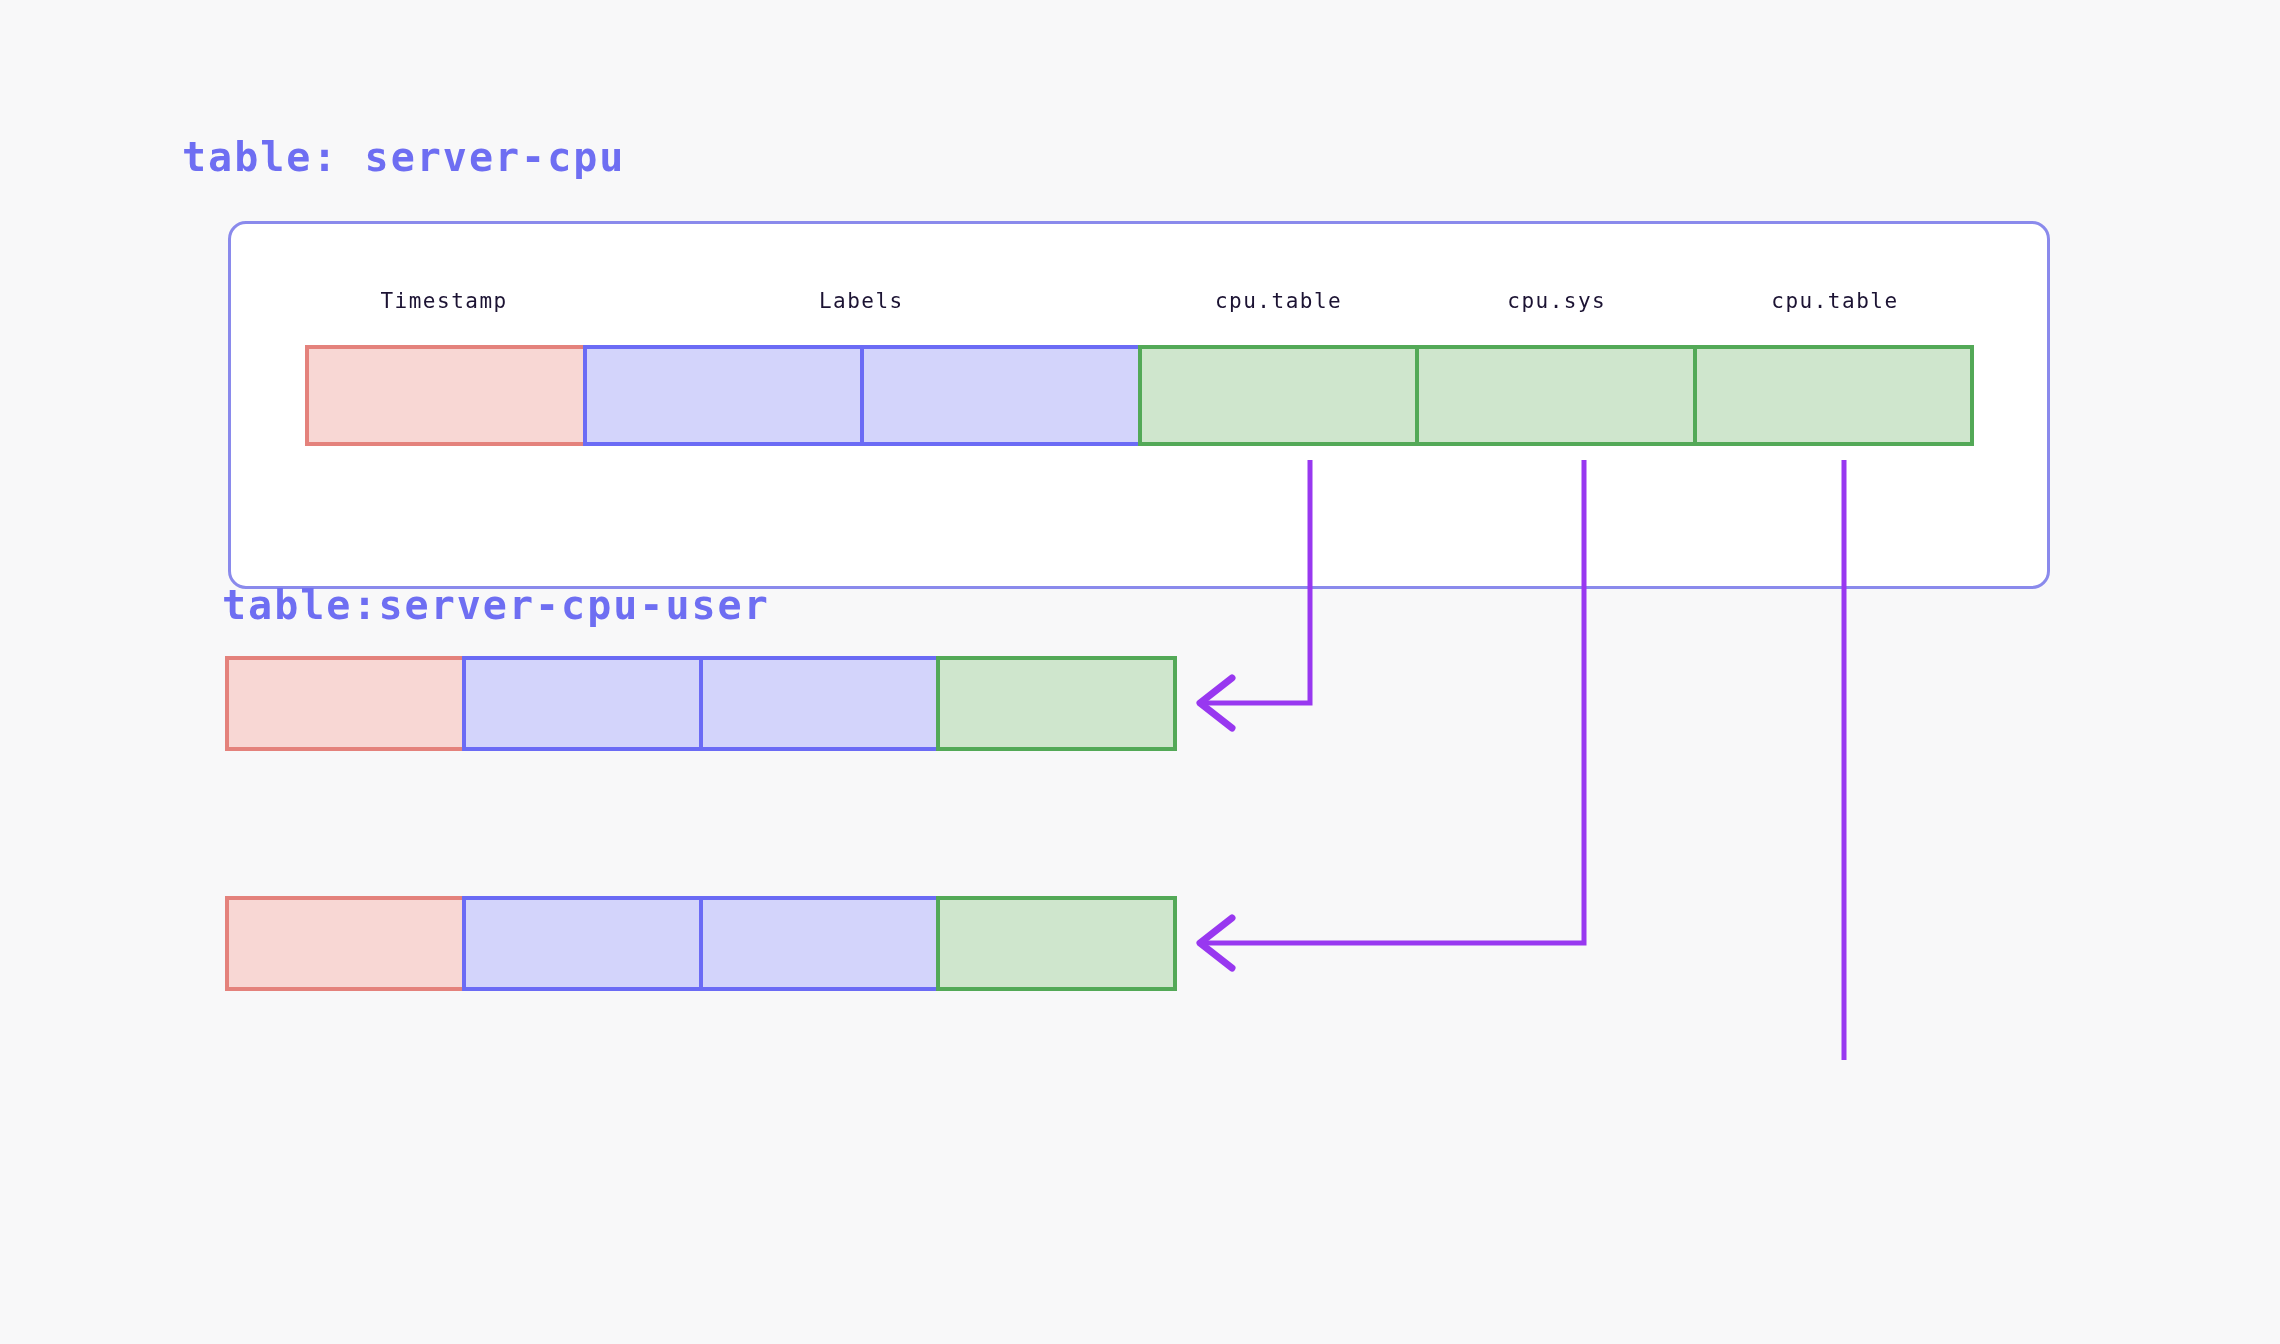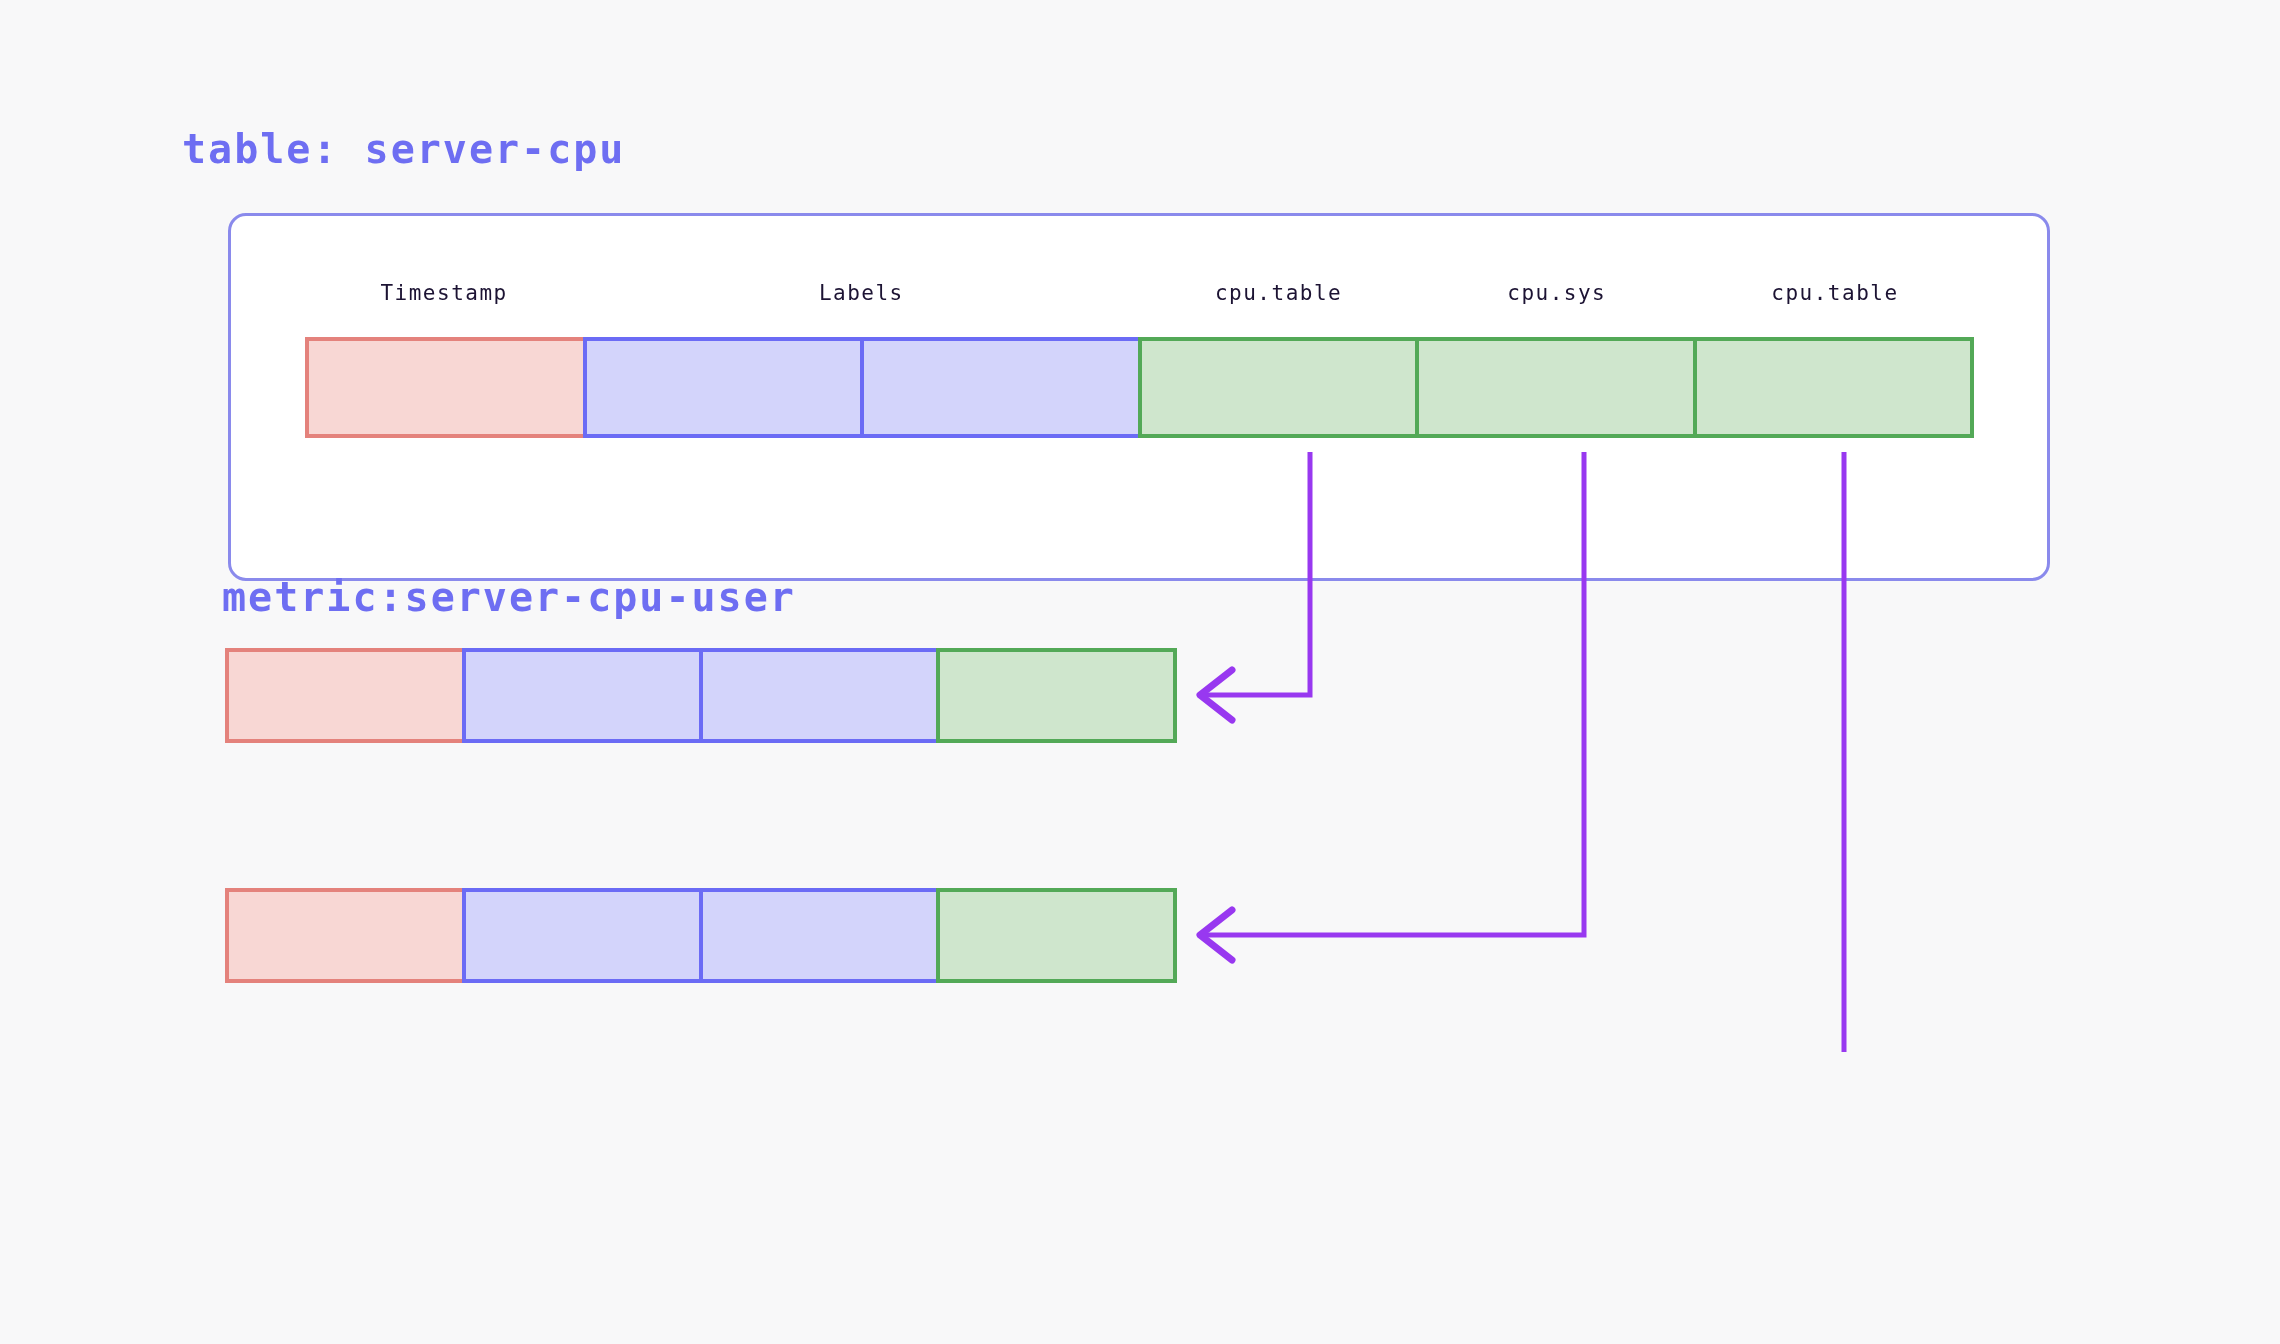--- a/index.html
+++ b/index.html
@@ -17,20 +17,21 @@
     --arrow:#9838f0;
   }
   html,body{margin:0;padding:0;}
   body{background:var(--bg);}
   .stage{
     position:relative;
     width:2280px;height:1052px;
     overflow:hidden;
     background:var(--bg);
     font-family:"DejaVu Sans Mono","Liberation Mono",monospace;
+    margin-top:8px;
   }
   .diagram-title{
     position:absolute;left:182px;top:126px;
     font-size:40px;font-weight:bold;letter-spacing:2px;
     color:var(--accent-text);white-space:pre;
   }
   .table-container{
     position:absolute;left:228px;top:213px;
     width:1822px;height:368px;
     background:var(--container-fill);
@@ -96,21 +97,21 @@
 
   <div class="row table-row">
     <div class="cell timestamp"></div>
     <div class="cell labels"></div>
     <div class="cell labels"></div>
     <div class="cell value"></div>
     <div class="cell value"></div>
     <div class="cell value"></div>
   </div>
 
-  <div class="metric-label metric-label-user">metric:server-cpu-user</div>
+  <div class="metric-label metric-label-user">table:server-cpu-user</div>
   <div class="row metric-row metric-row-user">
     <div class="cell timestamp"></div>
     <div class="cell labels"></div>
     <div class="cell labels"></div>
     <div class="cell value"></div>
   </div>
 
   <div class="row metric-row metric-row-sys">
     <div class="cell timestamp"></div>
     <div class="cell labels"></div>

